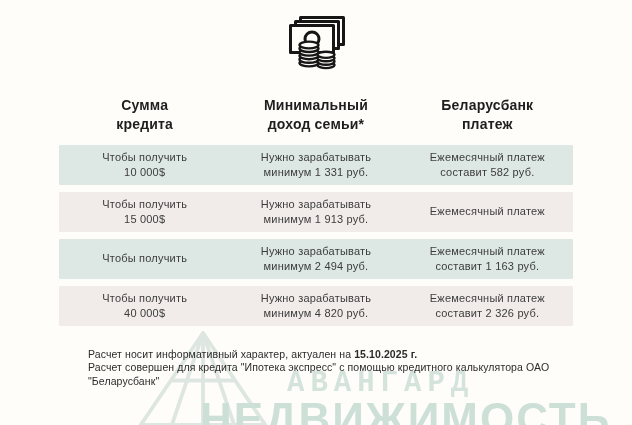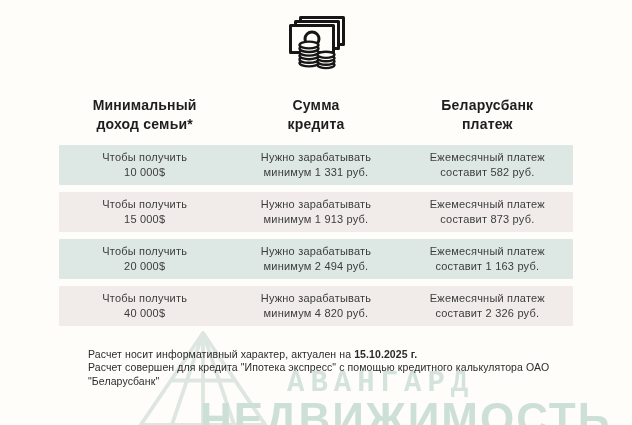--- a/index.html
+++ b/index.html
@@ -109,26 +109,26 @@
           <ellipse cx="41" cy="44.2" rx="8.5" ry="3.1"></ellipse>
           <ellipse cx="41" cy="40.8" rx="8.5" ry="3.1"></ellipse>
         </g>
       </svg>
     </span>
   </div>
 
   <div class="credit-table">
     <div class="thead">
       <div class="th">
+        <div>Сумма</div>
+        <div>кредита</div>
+      </div>
+      <div class="th">
         <div>Минимальный</div>
         <div>доход семьи*</div>
-      </div>
-      <div class="th">
-        <div>Сумма</div>
-        <div>кредита</div>
       </div>
       <div class="th">
         <div>Беларусбанк</div>
         <div>платеж</div>
       </div>
     </div>
 
     <div class="trow green">
       <div class="td">
         <div>Чтобы получить</div>
@@ -148,28 +148,26 @@
       <div class="td">
         <div>Чтобы получить</div>
         <div>15 000$</div>
       </div>
       <div class="td">
         <div>Нужно зарабатывать</div>
         <div>минимум 1 913 руб.</div>
       </div>
       <div class="td">
         <div>Ежемесячный платеж</div>
-        <div>составит 873 руб.</div>
       </div>
     </div>
 
     <div class="trow green">
       <div class="td">
         <div>Чтобы получить</div>
-        <div>20 000$</div>
       </div>
       <div class="td">
         <div>Нужно зарабатывать</div>
         <div>минимум 2 494 руб.</div>
       </div>
       <div class="td">
         <div>Ежемесячный платеж</div>
         <div>составит 1 163 руб.</div>
       </div>
     </div>

